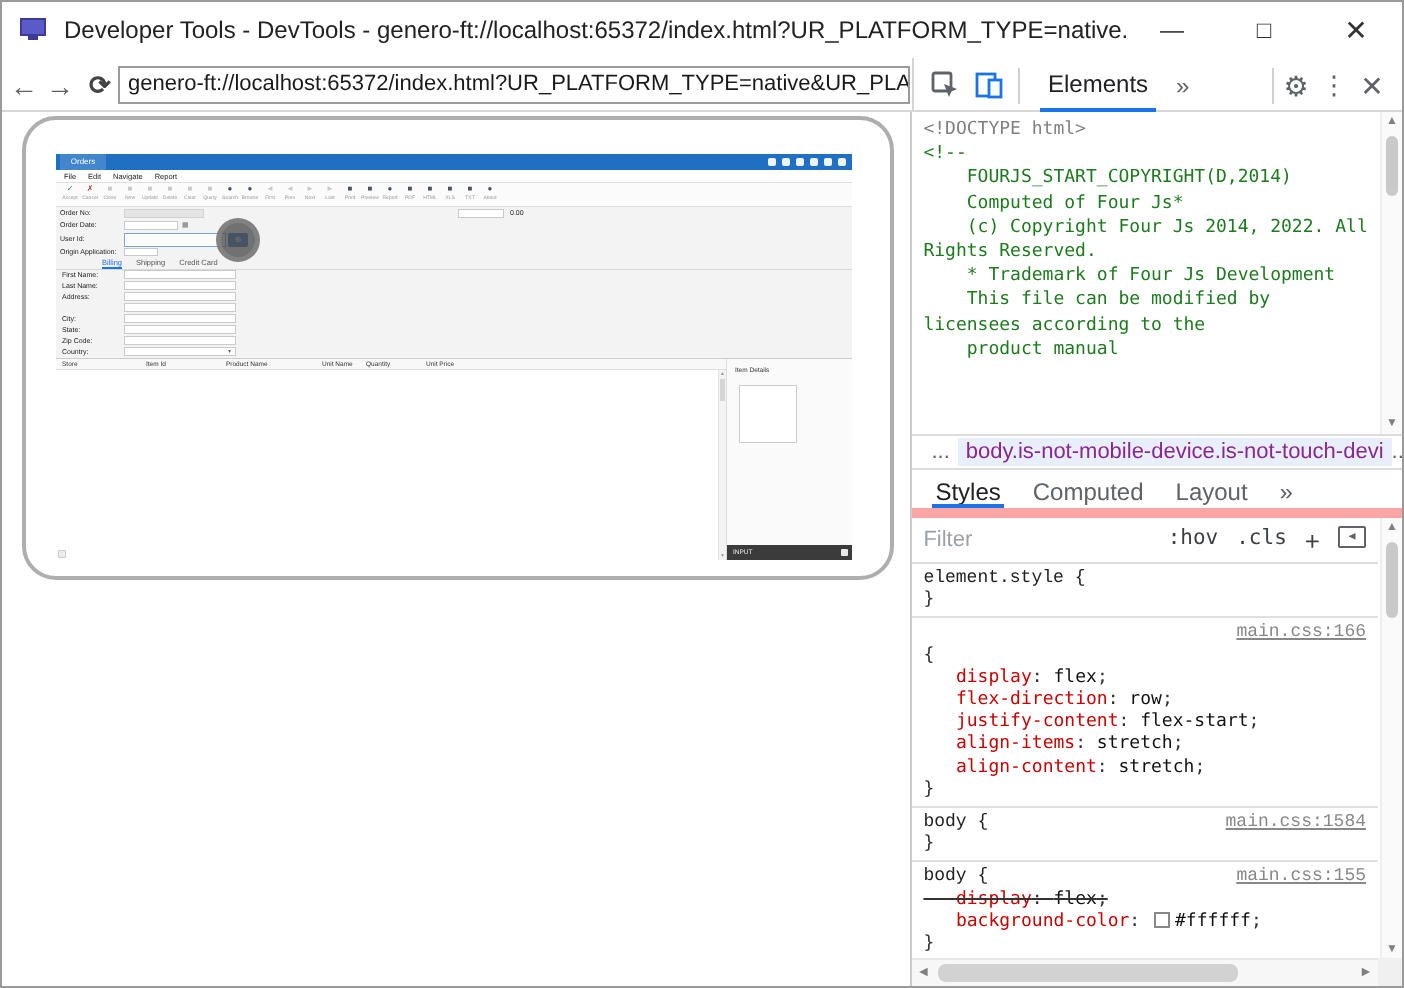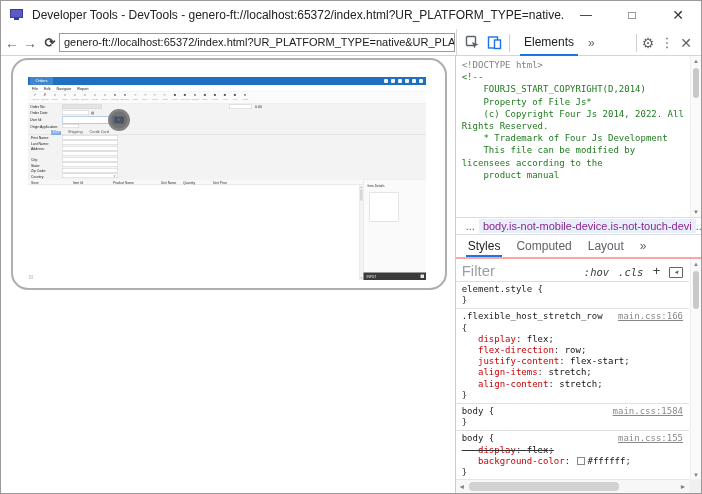--- a/index.html
+++ b/index.html
@@ -91,35 +91,35 @@
   .cl.comment { color:#1e7a1e; }
   .vscroll { position:absolute; right:0; width:11px; background:#fafafa; border-left:1px solid #eeeeee; }
   .vs-el { top:0; height:161px; }
   .vs-st { top:203px; height:221px; }
   .vscroll .ar { position:absolute; left:0; right:0; text-align:center; font-size:6px; color:#808080; font-family:"Liberation Sans",sans-serif; }
   .vscroll .thumb { position:absolute; left:2px; right:2px; background:#c9c9c9; border-radius:3px; }
   .crumbs { position:absolute; left:0; top:161px; right:0; height:18px; border-top:1px solid #ddd; border-bottom:1px solid #ddd; display:flex; align-items:center; font-family:"Liberation Sans",sans-serif; font-size:11px; padding:0 6px; overflow:hidden; }
   .crumb-dots { color:#5f6368; padding:0 4px; }
   .crumb-sel { background:#e7effa; color:#8d2691; padding:1px 4px; white-space:nowrap; }
   .crumb-more { margin-left:auto; color:#5f6368; }
-  .styles-tabs { position:absolute; left:0; top:179px; right:0; height:24px; border-bottom:2px solid #fca5a5; display:flex; align-items:stretch; font-family:"Liberation Sans",sans-serif; padding-left:4px; }
+  .styles-tabs { position:absolute; left:0; top:179px; right:0; height:24px; border-bottom:5px solid #fca5a5; display:flex; align-items:stretch; font-family:"Liberation Sans",sans-serif; padding-left:4px; }
   .stab { position:relative; font-size:12px; color:#5f6368; padding:0 8px; line-height:23px; }
   .stab.active { color:#202124; }
   .stab.active::after { content:""; position:absolute; left:6px; right:6px; bottom:0; height:2px; background:#1a73e8; }
   .filter-row { position:absolute; left:0; top:203px; right:12px; height:23px; border-bottom:1px solid #dddddd; display:flex; align-items:center; padding:0 6px; font-family:"Liberation Sans",sans-serif; }
-  .filter-ph { font-size:15px; color:#9aa0a6; }
-  .fr-right { margin-left:auto; display:flex; align-items:flex-end; gap:9px;font-style:italic; }
+  .filter-ph { font-size:11px; color:#9aa0a6; }
+  .fr-right { margin-left:auto; display:flex; align-items:flex-start; gap:9px; }
   .fr-right .tok { font-size:10.5px; color:#3c4043; font-family:"DejaVu Sans Mono",monospace; }
   .fr-plus { font-size:13px; color:#3c4043; }
   .fr-panel-ic { width:14px; height:11px; border:1.5px solid #5f6368; border-radius:1px; display:flex; align-items:center; justify-content:center; font-size:7px; color:#5f6368; }
   .styles-body { position:absolute; left:0; top:226px; right:12px; bottom:14px; overflow:hidden; background:#fff; }
   .sblock { border-bottom:1px solid #e0e0e0; padding:2px 6px; }
   .sline { font-size:9px; line-height:11.2px; white-space:pre-wrap; color:#333; }
   .sline .sel { color:#222; }
-  .sline.flexline { display:flex; }
+  .sline.flexline { display:flex;font-family:Liberation Mono, monospace; }
   .sline .slink { margin-left:auto; color:#888; text-decoration:underline; }
   .pname { color:#c80000; }
   .pval { color:#111; }
   .struck { text-decoration:line-through; }
   .swatch { display:inline-block; width:8px; height:8px; border:1px solid #888; vertical-align:-1px; margin:0 3px 0 1px; }
   .hscroll { position:absolute; left:0; right:12px; bottom:0; height:14px; background:#f7f7f7; border-top:1px solid #e5e5e5; }
   .hscroll .ar { position:absolute; top:0; bottom:0; width:12px; text-align:center; font-size:7px; color:#808080; line-height:13px; font-family:"Liberation Sans",sans-serif; }
   .hscroll .thumb { position:absolute; left:13px; top:2px; width:150px; height:9px; background:#d2d2d2; border-radius:4px; }
   .corner { position:absolute; right:0; bottom:0; width:12px; height:14px; background:#f0f0f0; }
 
@@ -353,21 +353,21 @@
         </div>
       </div>
     </div>
 
     <div class="devtools">
       <div class="elements-pane">
         <div class="code" id="code-lines">
             <div class="cl doctype">&lt;!DOCTYPE html&gt;</div>
             <div class="cl comment">&lt;!--</div>
             <div class="cl comment">    FOURJS_START_COPYRIGHT(D,2014)</div>
-            <div class="cl comment">    Property of File Js*</div>
+            <div class="cl comment">    Computed of Four Js*</div>
             <div class="cl comment">    (c) Copyright Four Js 2014, 2022. All</div>
             <div class="cl comment">Rights Reserved.</div>
             <div class="cl comment">    * Trademark of Four Js Development</div>
             <div class="cl comment"></div>
             <div class="cl comment">    This file can be modified by</div>
             <div class="cl comment">licensees according to the</div>
             <div class="cl comment">    product manual</div>
           </div>
         <div class="vscroll vs-el">
           <span class="ar" style="top:2px;">▲</span>
@@ -394,21 +394,21 @@
           <span class="fr-plus">+</span>
           <span class="fr-panel-ic">◂</span>
         </span>
       </div>
       <div class="styles-body" id="style-blocks">
           <div class="sblock">
             <div class="sline flexline"><span class="sel">element.style {</span></div>
             <div class="sline">}</div>
           </div>
           <div class="sblock">
-            <div class="sline flexline"><span class="sel">.flexible_host_stretch_row</span><span class="slink">main.css:166</span></div>
+            <div class="sline flexline"><span class="slink">main.css:166</span></div>
             <div class="sline">{</div>
             <div class="sline"><span>   <span class="pname">display</span>: <span class="pval">flex</span>;</span></div>
             <div class="sline"><span>   <span class="pname">flex-direction</span>: <span class="pval">row</span>;</span></div>
             <div class="sline"><span>   <span class="pname">justify-content</span>: <span class="pval">flex-start</span>;</span></div>
             <div class="sline"><span>   <span class="pname">align-items</span>: <span class="pval">stretch</span>;</span></div>
             <div class="sline"><span>   <span class="pname">align-content</span>: <span class="pval">stretch</span>;</span></div>
             <div class="sline">}</div>
           </div>
           <div class="sblock">
             <div class="sline flexline"><span class="sel">body {</span><span class="slink">main.css:1584</span></div>

